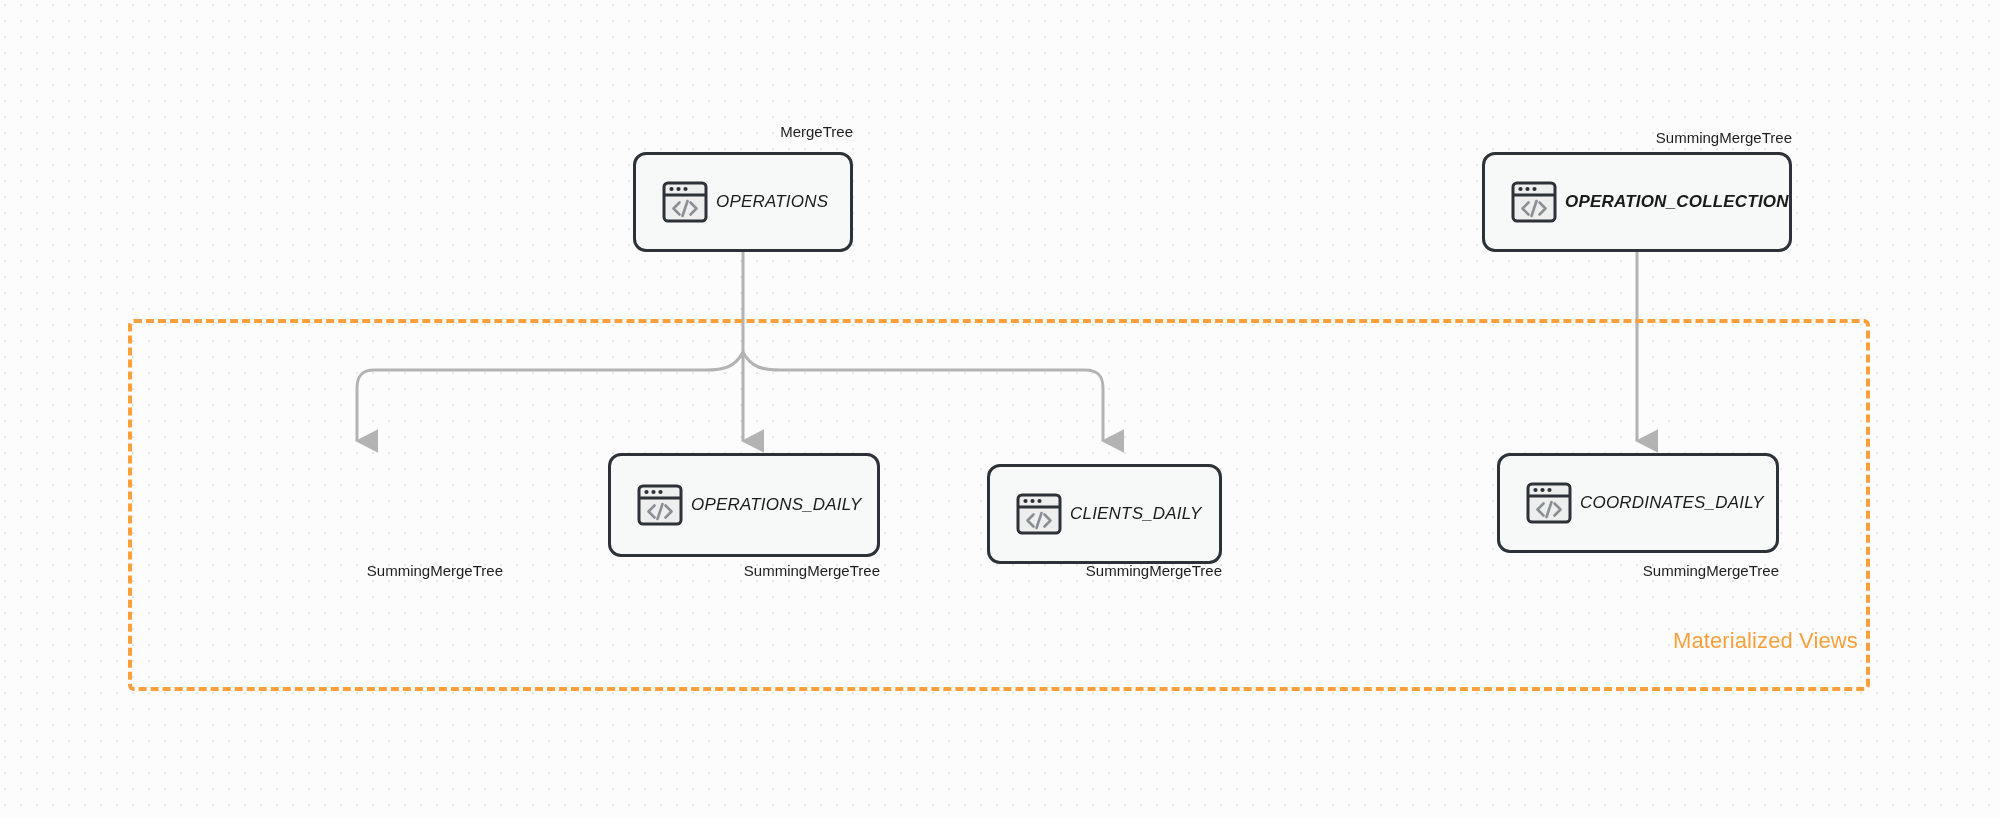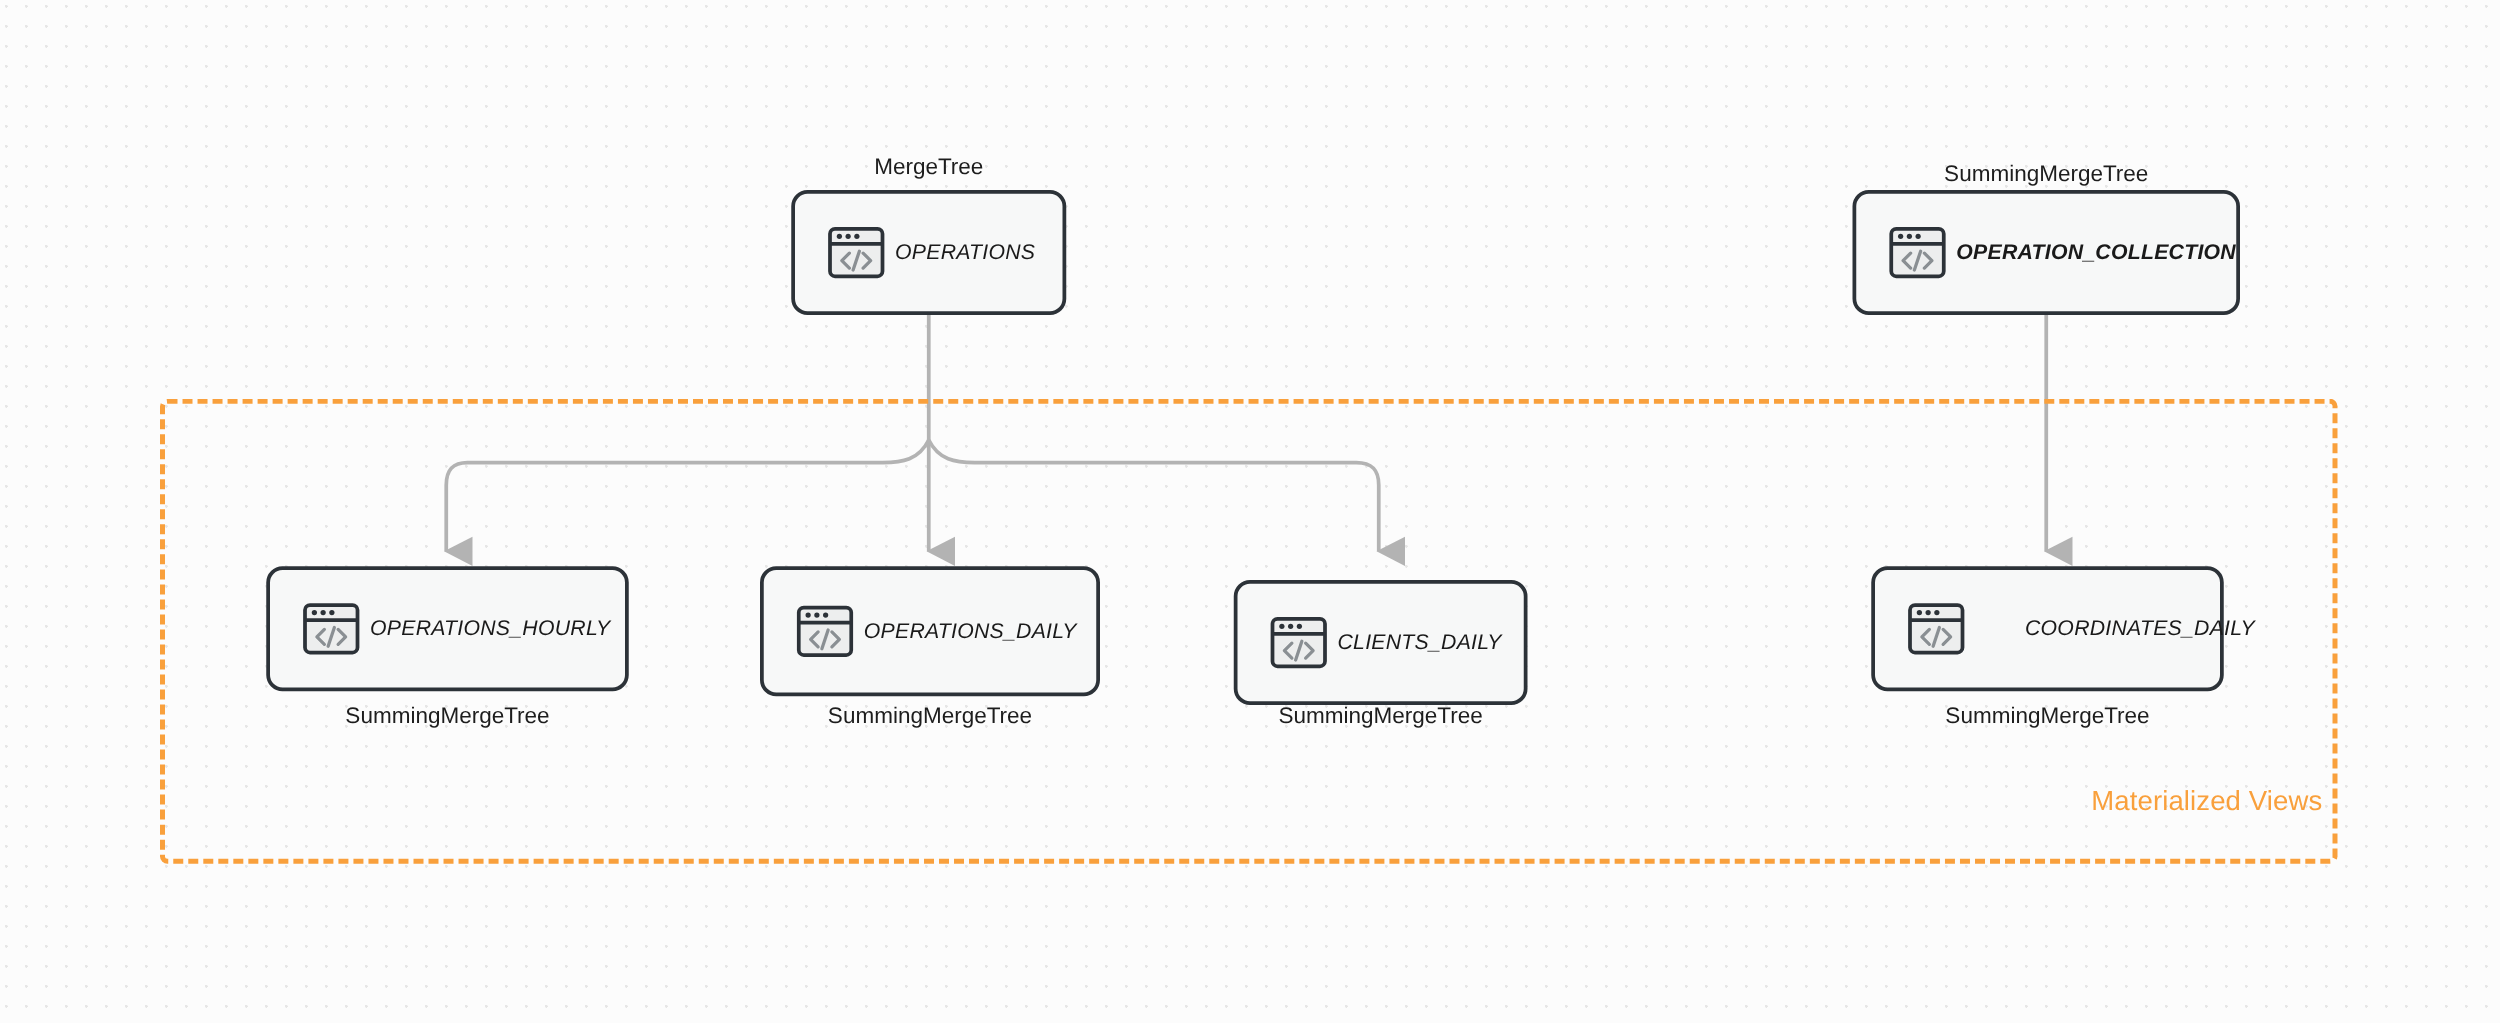--- a/index.html
+++ b/index.html
@@ -76,24 +76,24 @@
     font-size: 17px;
     color: #1A1A1A;
     letter-spacing: 0.2px;
     padding-right: 22px;
     white-space: nowrap;
   }
 
   
   .caption {
     position: absolute;
-    font-size: 18px;
+    font-size: 15px;
     color: #1D1D1D;
     white-space: nowrap;
-    text-align: center;
+    text-align: right;
     z-index: 4;
   }
 </style>
 </head>
 <body>
 
 <div id="canvas">
 
   <svg id="edges" viewBox="0 0 2000 818" width="2000" height="818">
     <defs>
@@ -149,33 +149,20 @@
       <circle cx="9.5" cy="10" r="2.1" fill="#2C3238"></circle>
       <circle cx="16.5" cy="10" r="2.1" fill="#2C3238"></circle>
       <circle cx="23.5" cy="10" r="2.1" fill="#2C3238"></circle>
       <path d="M 17.5 23.5 L 11.5 29.5 L 17.5 35.5" fill="none" stroke="#8A8F93" stroke-width="2.6" stroke-linecap="round" stroke-linejoin="round"></path>
       <path d="M 28.5 23.5 L 34.5 29.5 L 28.5 35.5" fill="none" stroke="#8A8F93" stroke-width="2.6" stroke-linecap="round" stroke-linejoin="round"></path>
       <path d="M 25.5 22 L 20.5 37" fill="none" stroke="#8A8F93" stroke-width="2.6" stroke-linecap="round"></path>
     </svg>
     <span class="node-label">OPERATION_COLLECTION</span>
   </div>
 
-  <div class="node" style="left:213px; top:453px; width:290px; height:100px;">
-    <svg class="icon" width="46" height="46" viewBox="0 0 46 46">
-      <rect x="2" y="4" width="42" height="38" rx="4" ry="4" fill="#EDEEEE" stroke="#2C3238" stroke-width="3"></rect>
-      <path d="M 2 16 L 44 16" stroke="#2C3238" stroke-width="3"></path>
-      <circle cx="9.5" cy="10" r="2.1" fill="#2C3238"></circle>
-      <circle cx="16.5" cy="10" r="2.1" fill="#2C3238"></circle>
-      <circle cx="23.5" cy="10" r="2.1" fill="#2C3238"></circle>
-      <path d="M 17.5 23.5 L 11.5 29.5 L 17.5 35.5" fill="none" stroke="#8A8F93" stroke-width="2.6" stroke-linecap="round" stroke-linejoin="round"></path>
-      <path d="M 28.5 23.5 L 34.5 29.5 L 28.5 35.5" fill="none" stroke="#8A8F93" stroke-width="2.6" stroke-linecap="round" stroke-linejoin="round"></path>
-      <path d="M 25.5 22 L 20.5 37" fill="none" stroke="#8A8F93" stroke-width="2.6" stroke-linecap="round"></path>
-    </svg>
-    <span class="node-label">OPERATIONS_HOURLY</span>
-  </div>
 
   <div class="node" style="left:608px; top:453px; width:272px; height:104px;">
     <svg class="icon" width="46" height="46" viewBox="0 0 46 46">
       <rect x="2" y="4" width="42" height="38" rx="4" ry="4" fill="#EDEEEE" stroke="#2C3238" stroke-width="3"></rect>
       <path d="M 2 16 L 44 16" stroke="#2C3238" stroke-width="3"></path>
       <circle cx="9.5" cy="10" r="2.1" fill="#2C3238"></circle>
       <circle cx="16.5" cy="10" r="2.1" fill="#2C3238"></circle>
       <circle cx="23.5" cy="10" r="2.1" fill="#2C3238"></circle>
       <path d="M 17.5 23.5 L 11.5 29.5 L 17.5 35.5" fill="none" stroke="#8A8F93" stroke-width="2.6" stroke-linecap="round" stroke-linejoin="round"></path>
       <path d="M 28.5 23.5 L 34.5 29.5 L 28.5 35.5" fill="none" stroke="#8A8F93" stroke-width="2.6" stroke-linecap="round" stroke-linejoin="round"></path>
@@ -191,21 +178,21 @@
       <circle cx="9.5" cy="10" r="2.1" fill="#2C3238"></circle>
       <circle cx="16.5" cy="10" r="2.1" fill="#2C3238"></circle>
       <circle cx="23.5" cy="10" r="2.1" fill="#2C3238"></circle>
       <path d="M 17.5 23.5 L 11.5 29.5 L 17.5 35.5" fill="none" stroke="#8A8F93" stroke-width="2.6" stroke-linecap="round" stroke-linejoin="round"></path>
       <path d="M 28.5 23.5 L 34.5 29.5 L 28.5 35.5" fill="none" stroke="#8A8F93" stroke-width="2.6" stroke-linecap="round" stroke-linejoin="round"></path>
       <path d="M 25.5 22 L 20.5 37" fill="none" stroke="#8A8F93" stroke-width="2.6" stroke-linecap="round"></path>
     </svg>
     <span class="node-label">CLIENTS_DAILY</span>
   </div>
 
-  <div class="node" style="left:1497px; top:453px; width:282px; height:100px;gap:40px;">
+  <div class="node" style="left:1497px; top:453px; width:282px; height:100px;">
     <svg class="icon" width="46" height="46" viewBox="0 0 46 46">
       <rect x="2" y="4" width="42" height="38" rx="4" ry="4" fill="#EDEEEE" stroke="#2C3238" stroke-width="3"></rect>
       <path d="M 2 16 L 44 16" stroke="#2C3238" stroke-width="3"></path>
       <circle cx="9.5" cy="10" r="2.1" fill="#2C3238"></circle>
       <circle cx="16.5" cy="10" r="2.1" fill="#2C3238"></circle>
       <circle cx="23.5" cy="10" r="2.1" fill="#2C3238"></circle>
       <path d="M 17.5 23.5 L 11.5 29.5 L 17.5 35.5" fill="none" stroke="#8A8F93" stroke-width="2.6" stroke-linecap="round" stroke-linejoin="round"></path>
       <path d="M 28.5 23.5 L 34.5 29.5 L 28.5 35.5" fill="none" stroke="#8A8F93" stroke-width="2.6" stroke-linecap="round" stroke-linejoin="round"></path>
       <path d="M 25.5 22 L 20.5 37" fill="none" stroke="#8A8F93" stroke-width="2.6" stroke-linecap="round"></path>
     </svg>

